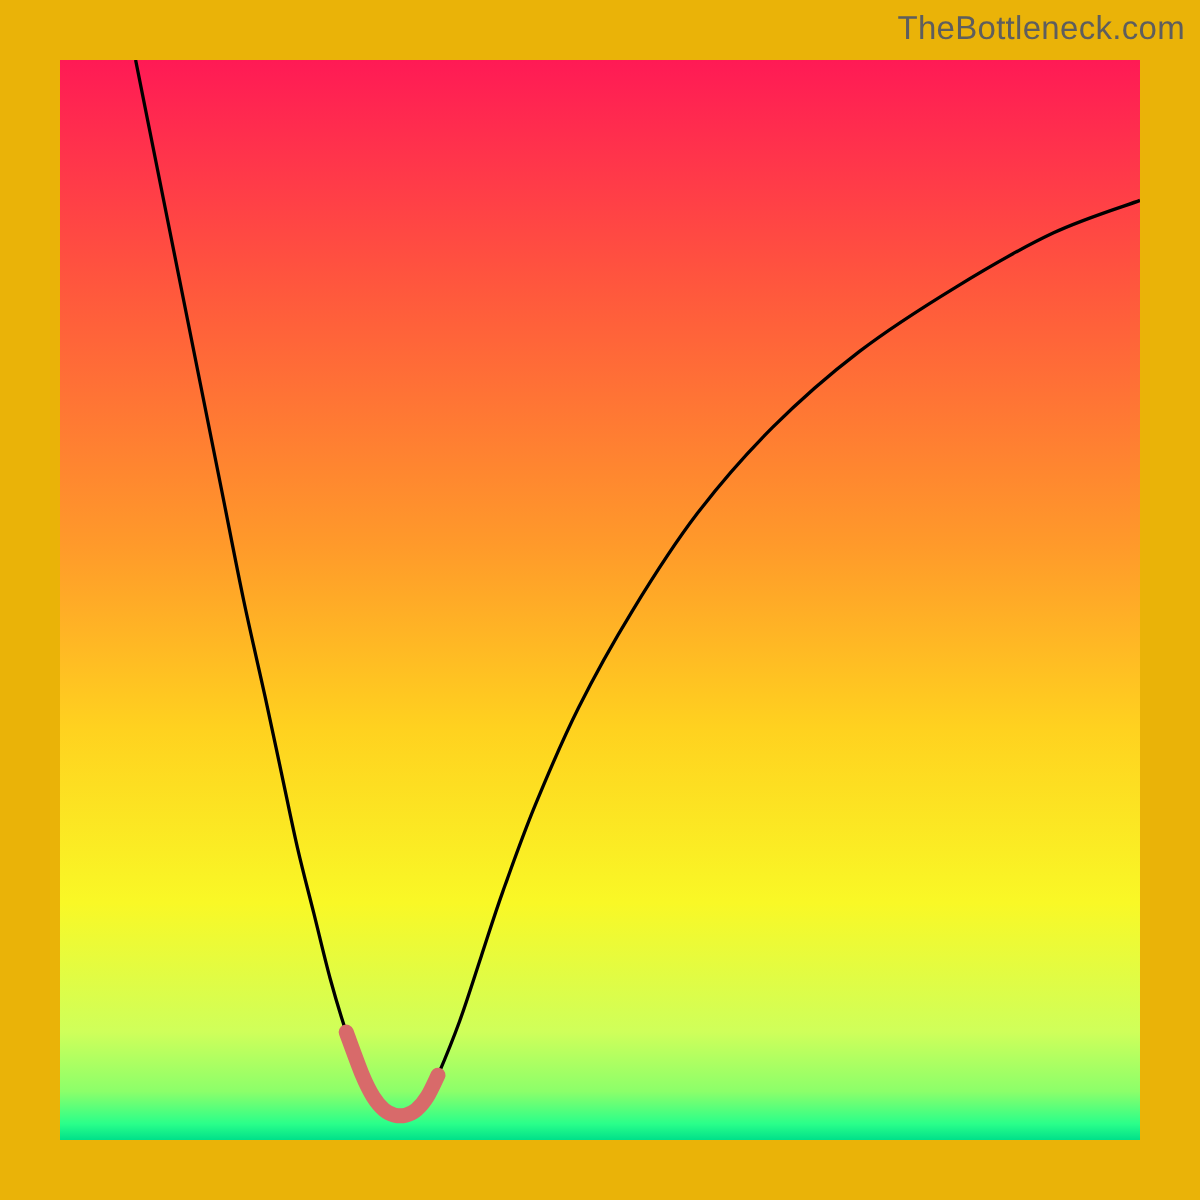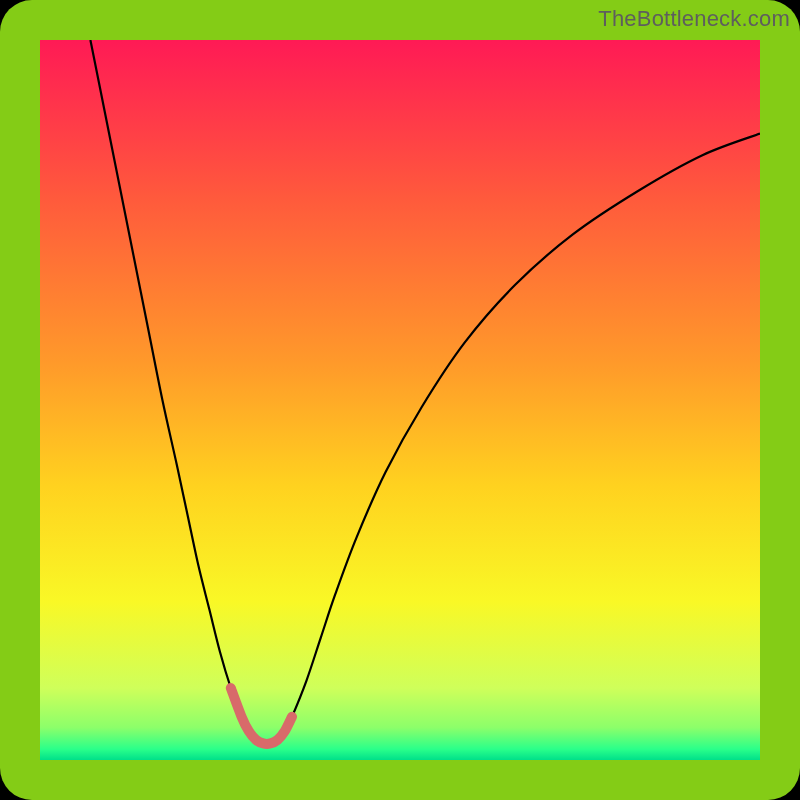--- a/index.html
+++ b/index.html
@@ -7,22 +7,21 @@
     padding: 0;
     width: 800px;
     height: 800px;
     background: #000;
     font-family: Arial, Helvetica, sans-serif;
   }
   .outer {
     position: relative;
     width: 800px;
     height: 800px;
-    background: #84cc16;
-    border-radius: 32px;
+    background: #eab308;
   }
   .plot {
     position: absolute;
     left: 40px;
     top: 40px;
     width: 720px;
     height: 720px;
     overflow: hidden;
   }
   .plot svg {

